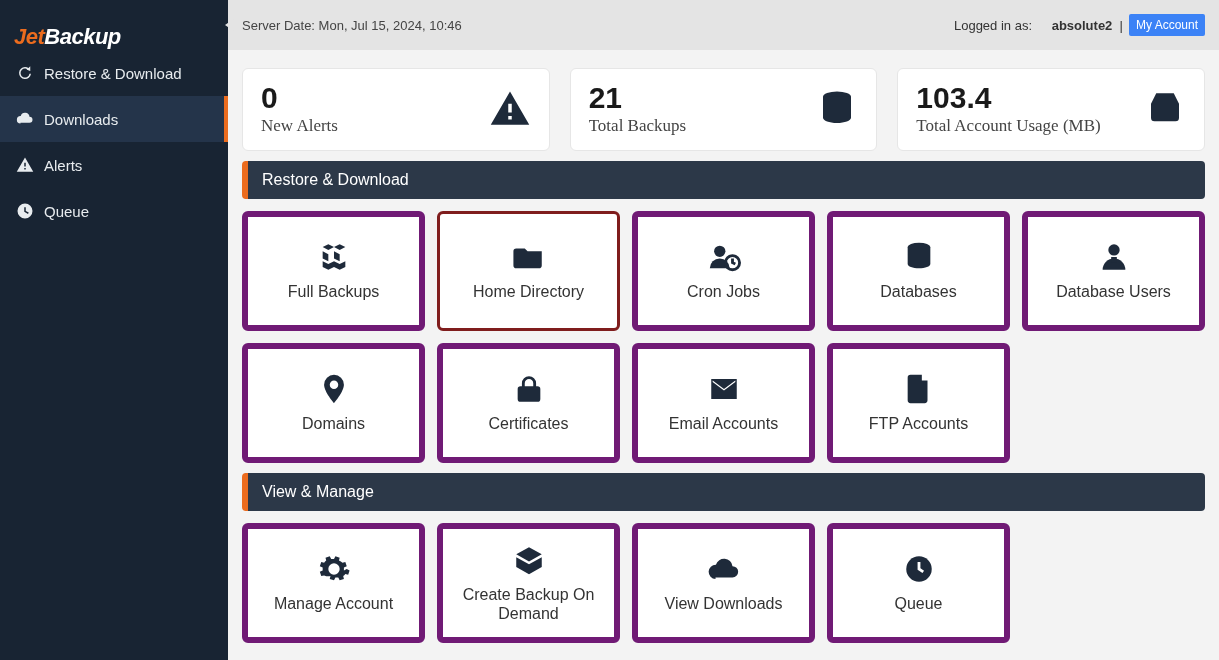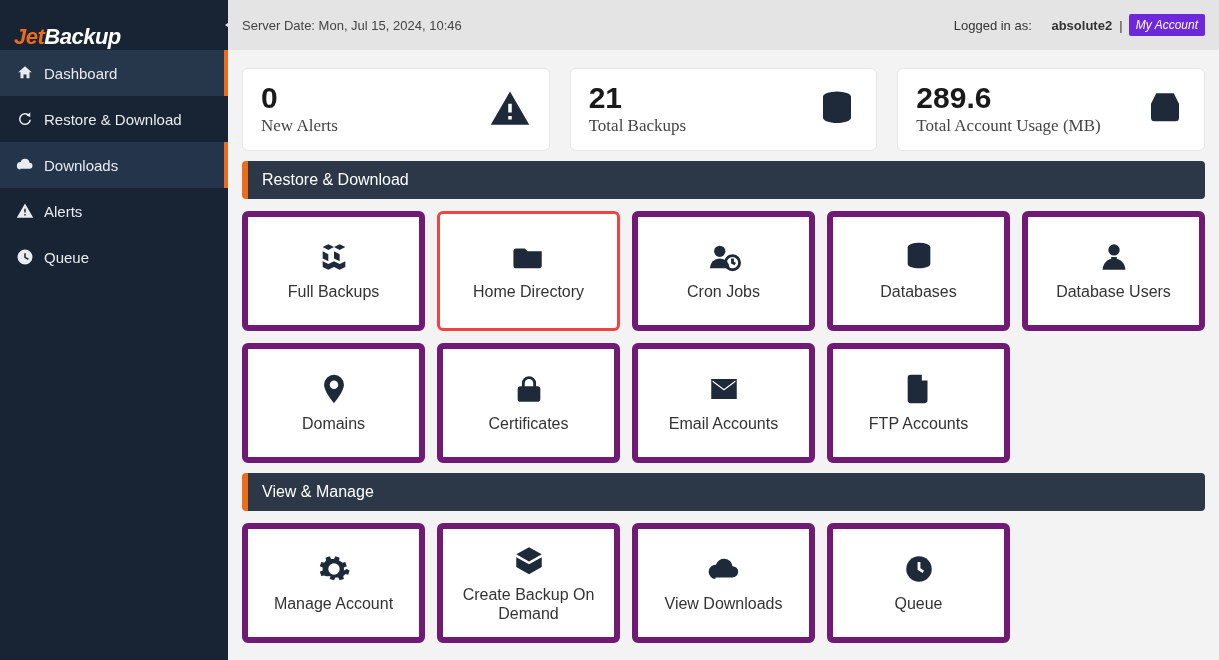--- a/index.html
+++ b/index.html
@@ -81,27 +81,26 @@
     align-items: center;
     padding: 12px 14px;
     font-size: 13px;
     color: #444;
   }
   .topbar .spacer { flex: 1; }
   .topbar .logged { font-size: 13px; color: #333; }
   .topbar .logged b { font-weight: 700; margin-left: 16px; }
   .topbar .myacct {
     margin-left: 6px;
-    background: #6d28d9;
+    background: #3b82f6;
     color: #fff;
     font-size: 12px;
     padding: 4px 7px;
     border-radius: 2px;
     cursor: pointer;
-    font-style: italic;
   }
 
   .content {
     flex: 1;
     padding: 18px 14px 0 14px;
     overflow-y: auto;
   }
 
   .stat-row { display: flex; gap: 20px; margin-bottom: 10px; }
   .stat-card {
@@ -145,21 +144,21 @@
     flex-direction: column;
     align-items: center;
     justify-content: center;
     gap: 8px;
     cursor: pointer;
     text-align: center;
     padding: 8px 6px;
   }
   .tile svg { width: 34px; height: 34px; fill: #1e2a3a; }
   .tile .tl { font-size: 16px; color: #333; line-height: 1.2; }
-  .tile.highlight { border: 3px solid #ef4444; }
+  .tile.highlight { border: 3px solid #7f1d1d; }
 </style>
 </head>
 <body>
 
 <svg width="0" height="0" style="position:absolute">
   <defs>
     <g id="i-home">
         <path d="M12 3l9 8h-3v8h-4v-5h-4v5H6v-8H3z"></path>
       </g>
     <g id="i-refresh">
@@ -229,26 +228,20 @@
 <div class="app">
 
   <aside class="sidebar">
     <div class="logo">
       <span class="logo-text">
         <span>Jet</span><span class="white">Backup</span>
       </span>
       <span class="logo-caret"></span>
     </div>
     <ul class="nav">
-      <li class="active">
-        <svg viewBox="0 0 24 24">
-            <use href="#i-home"></use>
-          </svg>
-        <span>Dashboard</span>
-      </li>
       <li>
         <svg viewBox="0 0 24 24">
             <use href="#i-refresh"></use>
           </svg>
         <span>Restore &amp; Download</span>
       </li>
       <li class="sel">
         <svg viewBox="0 0 24 24">
             <use href="#i-cloud-dl"></use>
           </svg>
@@ -300,21 +293,21 @@
           <div>
             <div class="val">21</div>
             <div class="lbl">Total Backups</div>
           </div>
           <svg viewBox="0 0 24 24">
               <use href="#i-db"></use>
             </svg>
         </div>
         <div class="stat-card">
           <div>
-            <div class="val">289.6</div>
+            <div class="val">103.4</div>
             <div class="lbl">Total Account Usage (MB)</div>
           </div>
           <svg viewBox="0 0 24 24">
               <use href="#i-hdd"></use>
             </svg>
         </div>
       </div>
 
       <div class="section-head">Restore &amp; Download</div>
       <div class="tile-grid">

